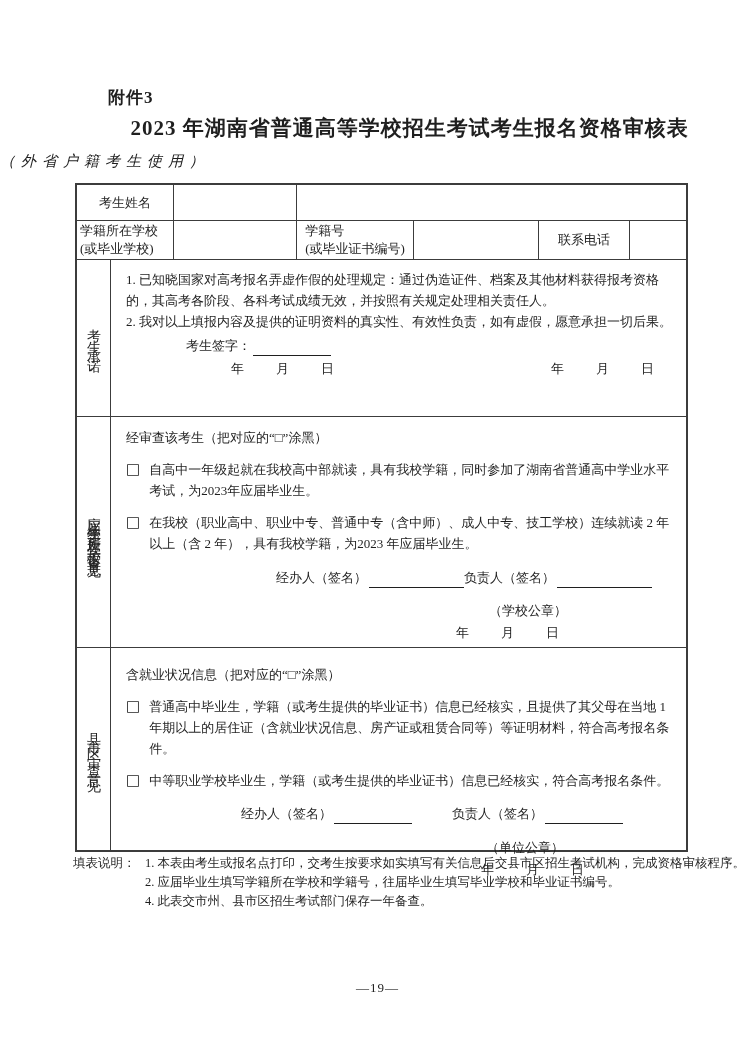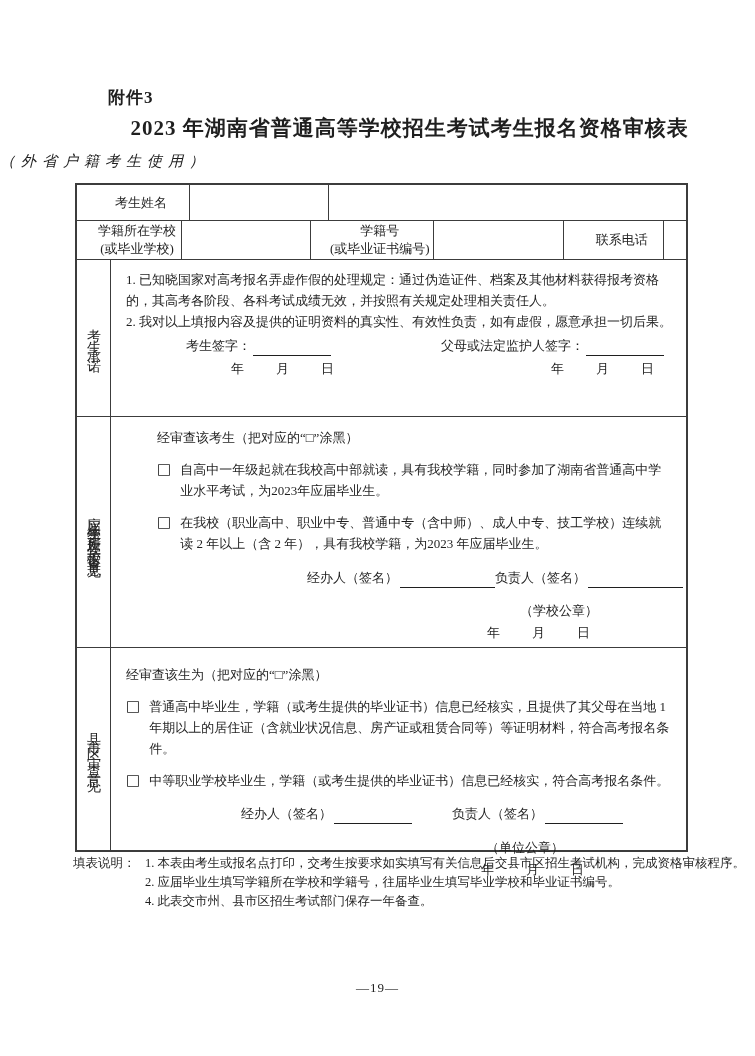--- a/index.html
+++ b/index.html
@@ -9,38 +9,38 @@
     font-family:"Liberation Serif","DejaVu Serif",serif;
     color:#1f1f1f;
   }
   .attachment { position:absolute; left:100px; top:86px; font-size:17px; font-weight:bold; letter-spacing:1px;padding-left:8px; }
   .title { position:absolute; left:0; width:100%; top:114px; text-align:center; font-size:21px; font-weight:bold; letter-spacing:1px;margin-left:32px; }
   .subtitle { position:absolute; left:0; width:100%; top:152px; text-align:left; font-size:15px; font-style:italic; letter-spacing:6px; }
 
   .form-table { position:absolute; left:75px; top:183px; width:613px; border:2px solid #3c3c3c; background:#fff; font-size:13px; }
   .r { display:flex; border-bottom:1px solid #3c3c3c; }
   .r:last-child { border-bottom:none; }
-  .c { border-right:1px solid #3c3c3c; display:flex; align-items:center; justify-content:center; text-align:center; line-height:1.35; padding:16px 3px;margin-left:16px; }
+  .c { border-right:1px solid #3c3c3c; display:flex; align-items:center; justify-content:center; text-align:left; line-height:1.35; padding:16px 3px; }
   .c:last-child { border-right:none; }
   .row1 { height:36px; }
   .row2 { height:39px; }
   .w-a { width:97px; }  .w-b { width:123px; } .w-c { width:117px; }
   .w-d { width:125px; } .w-e { width:91px; }
   .grow { flex:1; }
 
   .sec { display:flex; }
   .sec-label { width:34px; border-right:1px solid #3c3c3c; display:flex; align-items:center; justify-content:center; }
   .sec-label span { writing-mode:vertical-lr; text-orientation:upright; font-size:14px; }
   .ls-wide { letter-spacing:10px; }
   .ls-mid  { letter-spacing:8px; }
   .ls-tight{ letter-spacing:4px; }
   .sec-content { flex:1; position:relative; line-height:21px; }
 
   .sec1 { height:157px; }
-  .sec2 { height:231px;gap:31px; }
+  .sec2 { height:231px; }
   .sec3 { height:202px; }
 
   .commit-text { padding:9px 14px 0 15px; }
   .sig-row { display:flex; margin-top:3px; padding:0 22px 0 75px; justify-content:space-between;align-items:flex-end; }
   .date-row { display:flex; margin-top:2px; padding:0 30px 0 120px; justify-content:space-between; letter-spacing:2px; }
 
   .uline { display:inline-block; width:78px; border-bottom:1px solid #1f1f1f; height:13px; vertical-align:bottom; margin-left:2px; }
   .uline-long { width:95px; }
 
   .sec-header { padding:10px 14px 0 15px; }
@@ -98,21 +98,20 @@
     <div class="sec-label">
       <span class="ls-wide">考生承诺</span>
     </div>
     <div class="sec-content">
       <div class="commit-text">
         <div>1. 已知晓国家对高考报名弄虚作假的处理规定：通过伪造证件、档案及其他材料获得报考资格的，其高考各阶段、各科考试成绩无效，并按照有关规定处理相关责任人。</div>
         <div>2. 我对以上填报内容及提供的证明资料的真实性、有效性负责，如有虚假，愿意承担一切后果。</div>
       </div>
       <div class="sig-row">
         <span><span>考生签字：</span><span class="uline"></span></span>
-        <span><span>父母或法定监护人签字：</span><span class="uline"></span></span>
       </div>
       <div class="date-row">
         <span>年　　月　　日</span>
         <span>年　　月　　日</span>
       </div>
     </div>
   </div>
 
   <div class="r sec sec2">
     <div class="sec-label">
@@ -134,21 +133,21 @@
       <div class="seal2">（学校公章）</div>
       <div class="date2">年　　月　　日</div>
     </div>
   </div>
 
   <div class="r sec sec3">
     <div class="sec-label">
       <span class="ls-mid">县市区审查意见</span>
     </div>
     <div class="sec-content">
-      <div class="sec-header">经审查该生为（把对应的“□”涂黑）</div>
+      <div class="sec-header">含就业状况信息（把对应的“□”涂黑）</div>
       <div class="cb-item">
         <span class="cb">□</span>
         <span class="cb-text">普通高中毕业生，学籍（或考生提供的毕业证书）信息已经核实，且提供了其父母在当地 1 年期以上的居住证（含就业状况信息、房产证或租赁合同等）等证明材料，符合高考报名条件。</span>
       </div>
       <div class="cb-item">
         <span class="cb">□</span>
         <span class="cb-text">中等职业学校毕业生，学籍（或考生提供的毕业证书）信息已经核实，符合高考报名条件。</span>
       </div>
       <div class="op-row3">
         <span>经办人（签名）</span><span class="uline"></span><span class="gap30"></span><span>负责人（签名）</span><span class="uline"></span>

